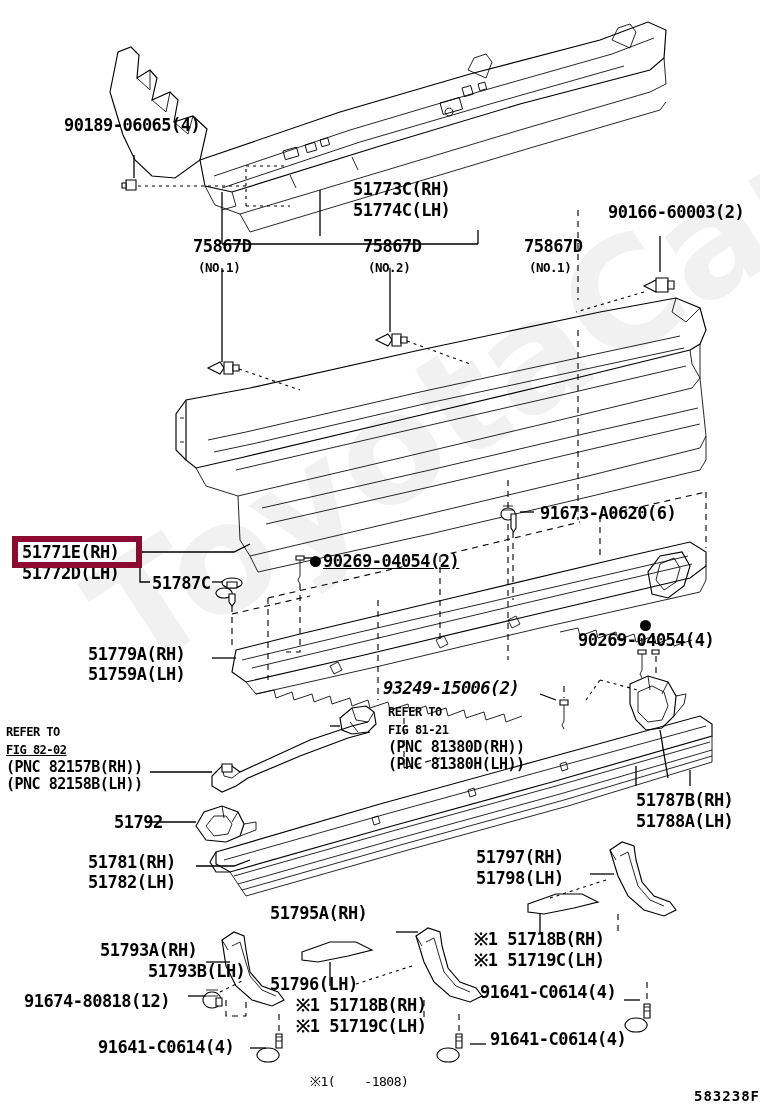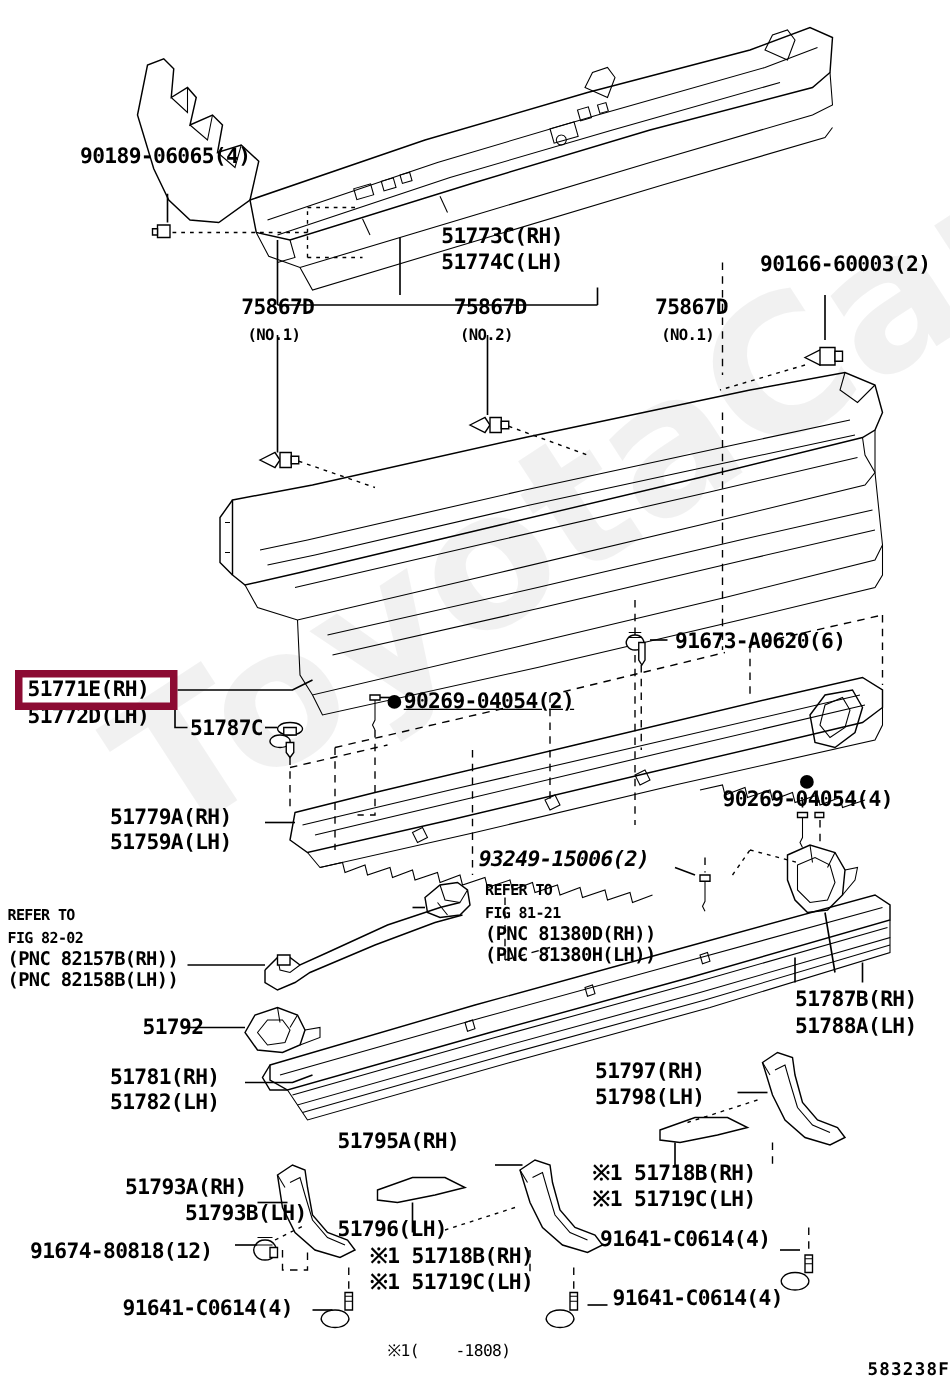--- a/index.html
+++ b/index.html
@@ -370,21 +370,21 @@
     <span class="lbl" style="position:static;">90269-04054(4)</span>
   </div>
 
   <div class="lbl" style="left:88px;top:645px;text-align:center;">51779A(RH)</div>
   <div class="lbl" style="left:88px;top:665px;">51759A(LH)</div>
 
   <div class="lbl" style="left:383px;top:679px;font-style:italic;">93249-15006(2)</div>
 
   <div style="position:absolute;left:6px;top:723px;">
     <div class="lbl ref" style="position:static;">REFER TO</div>
-    <div class="lbl ref" style="position:static;">FIG 82-02</div>
+    <div class="lbl ref" style="position:static;text-decoration:underline;">FIG 82-02</div>
     <div class="lbl refp" style="position:static;">(PNC 82157B(RH))</div>
     <div class="lbl refp" style="position:static;">(PNC 82158B(LH))</div>
   </div>
 
   <div style="position:absolute;left:388px;top:703px;">
     <div class="lbl ref" style="position:static;">REFER TO</div>
     <div class="lbl ref" style="position:static;">FIG 81-21</div>
     <div class="lbl refp" style="position:static;">(PNC 81380D(RH))</div>
     <div class="lbl refp" style="position:static;">(PNC 81380H(LH))</div>
   </div>

